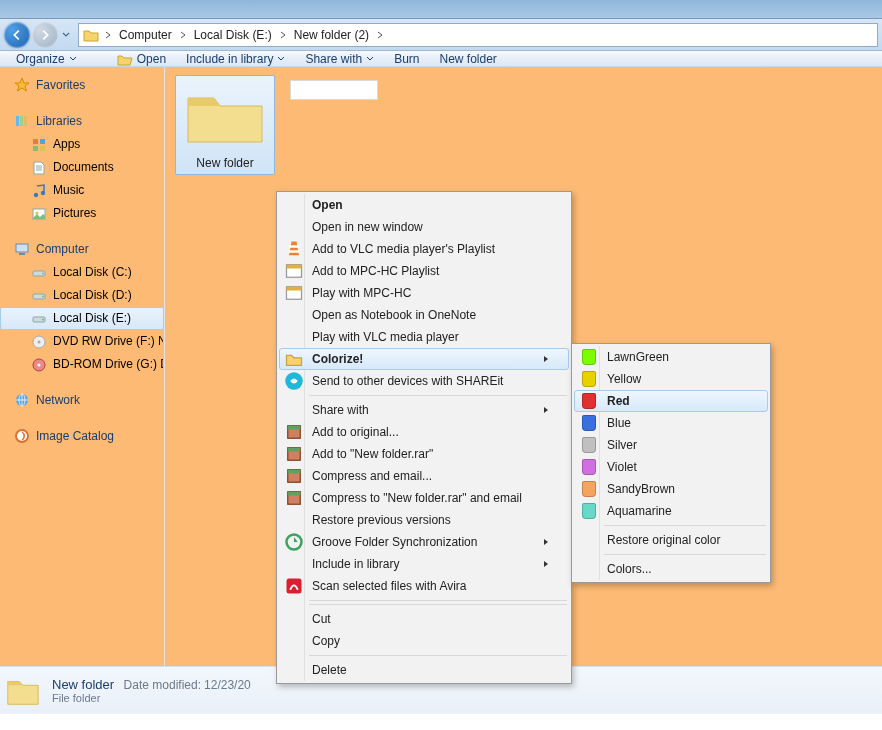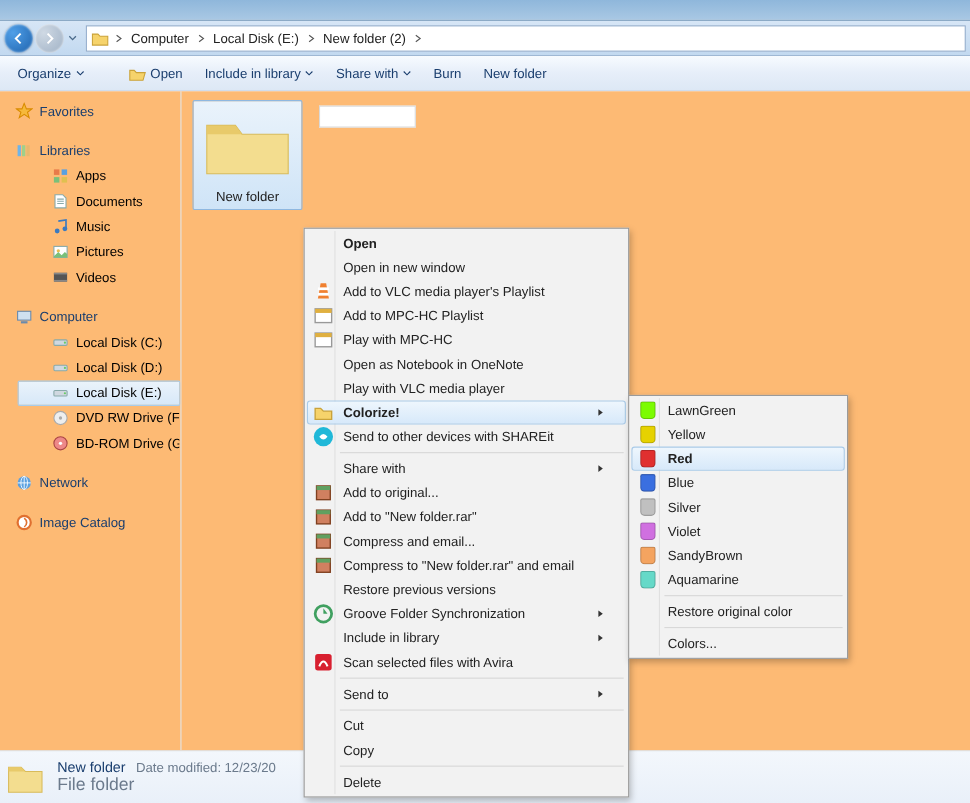--- a/index.html
+++ b/index.html
@@ -15,35 +15,35 @@
 .nav-fwd  { background: radial-gradient(circle at 30% 30%, #cfd9e4, #9fb1c5); box-shadow: inset 0 0 2px #fff; }
 .nav-btn svg { width: 14px; height: 14px; }
 .nav-drop { width: 12px; height: 24px; display: flex; align-items: center; justify-content: center; cursor: pointer; }
 .breadcrumb { flex: 1; height: 24px; background: #fff; border: 1px solid #8faacb; margin-left: 6px; display: flex; align-items: center; padding: 0 2px; }
 .crumb-icon { width: 16px; height: 16px; margin: 0 2px; display: flex; align-items: center; justify-content: center; }
 .crumb { padding: 0 4px; line-height: 22px; height: 22px; color: #222; cursor: pointer; }
 .crumb-sep { width: 14px; height: 22px; display: flex; align-items: center; justify-content: center; cursor: pointer; }
 .crumb-sep svg, .nav-drop svg { width: 8px; height: 8px; }
 
 
-.toolbar { height: 32px; background: linear-gradient(#f7fbff, #e6eef9 50%, #dde8f5); border-bottom: 1px solid #c8d5e6; display: flex; align-items: center; padding: 0 8px; gap: 4px; }
+.toolbar { height: 16px; background: linear-gradient(#f7fbff, #e6eef9 50%, #dde8f5); border-bottom: 1px solid #c8d5e6; display: flex; align-items: center; padding: 0 8px; gap: 4px; }
 .tool { padding: 4px 8px; color: #1a3e6e; display: flex; align-items: center; gap: 4px; cursor: pointer; border-radius: 2px; }
 .tool .caret svg { width: 8px; height: 8px; }
 .tool-sep { width: 16px; }
 
 
 .main { display: flex; height: calc(730px - 19px - 32px - 32px - 48px); background: #fdba74; position: relative; }
 
 
 .nav { width: 165px; border-right: 1px solid #e4e4e4; padding: 8px 0; overflow: hidden; }
 .nav-group { margin-bottom: 14px; }
 .nav-head { display: flex; align-items: center; gap: 6px; padding: 2px 6px 4px 14px; cursor: pointer; }
 .nav-head .ico { width: 16px; height: 16px; display: flex; align-items: center; justify-content: center; }
 .nav-head span.lbl { color: #1a3e6e; }
-.nav-item { display: flex; align-items: flex-start; gap: 6px; padding: 2px 4px 2px 30px; cursor: pointer; line-height: 17px; border: 1px solid transparent; white-space: nowrap; overflow: hidden; margin-left: 16px; }
+.nav-item { display: flex; align-items: flex-end; gap: 6px; padding: 2px 4px 2px 30px; cursor: pointer; line-height: 17px; border: 1px solid transparent; white-space: nowrap; overflow: hidden; }
 .nav-item.sel { background: linear-gradient(#eaf3fb,#d7e8f8); border: 1px solid #a8cdec; border-radius: 2px; }
 .nav-item .ico { width: 16px; height: 16px; display: flex; align-items: center; justify-content: center; flex-shrink: 0; }
 
 
 .content { flex: 1; padding: 8px 10px; display: flex; align-items: flex-start; gap: 10px; }
 .file-item { width: 100px; text-align: center; cursor: pointer; padding: 4px; border: 1px solid transparent; border-radius: 2px; }
 .file-item.sel { background: linear-gradient(#eaf3fb,#cfe4f7); border: 1px solid #8fb8e0; }
 .file-item .big-icon { width: 90px; height: 70px; margin: 0 auto 6px; display: flex; align-items: center; justify-content: center; }
 .file-item .big-icon.placeholder { border: 1px solid #d9d9d9; background: #fff; width: 88px; height: 20px; margin-top: 0; }
 .file-item .fname { color: #222; }
@@ -62,21 +62,21 @@
 
 .sub { position: absolute; left: 571px; top: 276px; width: 200px; background: #f2f2f2; border: 1px solid #9a9a9a; box-shadow: 2px 3px 6px rgba(0,0,0,.25); padding: 2px; }
 .sub .ctx-gutter { left: 27px; }
 .color-swatch { width: 14px; height: 16px; border-radius: 2px 2px 4px 4px; }
 
 
 .details { height: 48px; background: linear-gradient(#f3f7fc,#e9f0f9); border-top: 1px solid #d6e0ec; display: flex; align-items: center; padding: 4px 4px; gap: 10px; }
 .details .big { width: 38px; height: 38px; display: flex; align-items: center; justify-content: center; }
 .details .txt .nm { font-size: 13px; color: #1a3e6e; display: inline; }
 .details .txt .meta { color: #6b7a8c; font-size: 11px; }
-.details .txt .type { color: #6b7a8c; font-size: 16px; }
+.details .txt .type { color: #6b7a8c; font-size: 11px; }
 
 
 .star { fill: #f6b93b; stroke: #d98c00; }
 </style>
 </head>
 <body>
 
 <div class="titlebar"></div>
 
 <div class="addressbar">
@@ -221,30 +221,20 @@
       <div class="nav-item">
           <span class="ico">
             <svg viewBox="0 0 16 16">
               <rect x="2" y="3" width="12" height="10" fill="#fff" stroke="#8aa"></rect>
               <circle cx="6" cy="7" r="1.5" fill="#e8c050"></circle>
               <path d="M2 12 L6 8 L9 11 L12 8 L14 10 V13 H2 Z" fill="#7ac07a"></path>
             </svg>
           </span>
           <span>Pictures</span>
         </div>
-      <div class="nav-item">
-          <span class="ico">
-            <svg viewBox="0 0 16 16">
-              <rect x="2" y="4" width="12" height="8" fill="#555"></rect>
-              <rect x="2" y="4" width="12" height="1.5" fill="#888"></rect>
-              <rect x="2" y="10.5" width="12" height="1.5" fill="#888"></rect>
-            </svg>
-          </span>
-          <span>Videos</span>
-        </div>
     </div>
 
     <div class="nav-group">
       <div class="nav-head">
         <span class="ico">
             <svg viewBox="0 0 16 16">
               <rect x="2" y="3" width="12" height="8" fill="#cfe0f0" stroke="#6a8aac"></rect>
               <rect x="5" y="12" width="6" height="2" fill="#6a8aac"></rect>
             </svg>
           </span>
@@ -467,26 +457,20 @@
     <div class="ctx-item">
         <span class="ico">
           <svg viewBox="0 0 16 16">
             <rect x="2" y="2" width="12" height="12" rx="2" fill="#d82030"></rect>
             <path d="M5 11 Q8 4 11 11" stroke="#fff" fill="none" stroke-width="1.5"></path>
           </svg>
         </span>
         <span class="lbl">Scan selected files with Avira</span>
       </div>
     <div class="ctx-sep"></div>
-    <div class="ctx-item">
-        <span class="lbl">Send to</span>
-        <svg class="arrow" viewBox="0 0 8 8">
-          <path d="M2 1 L6 4 L2 7" fill="#333"></path>
-        </svg>
-      </div>
     <div class="ctx-sep"></div>
     <div class="ctx-item">
         <span class="lbl">Cut</span>
       </div>
     <div class="ctx-item">
         <span class="lbl">Copy</span>
       </div>
     <div class="ctx-sep"></div>
     <div class="ctx-item">
         <span class="lbl">Delete</span>

